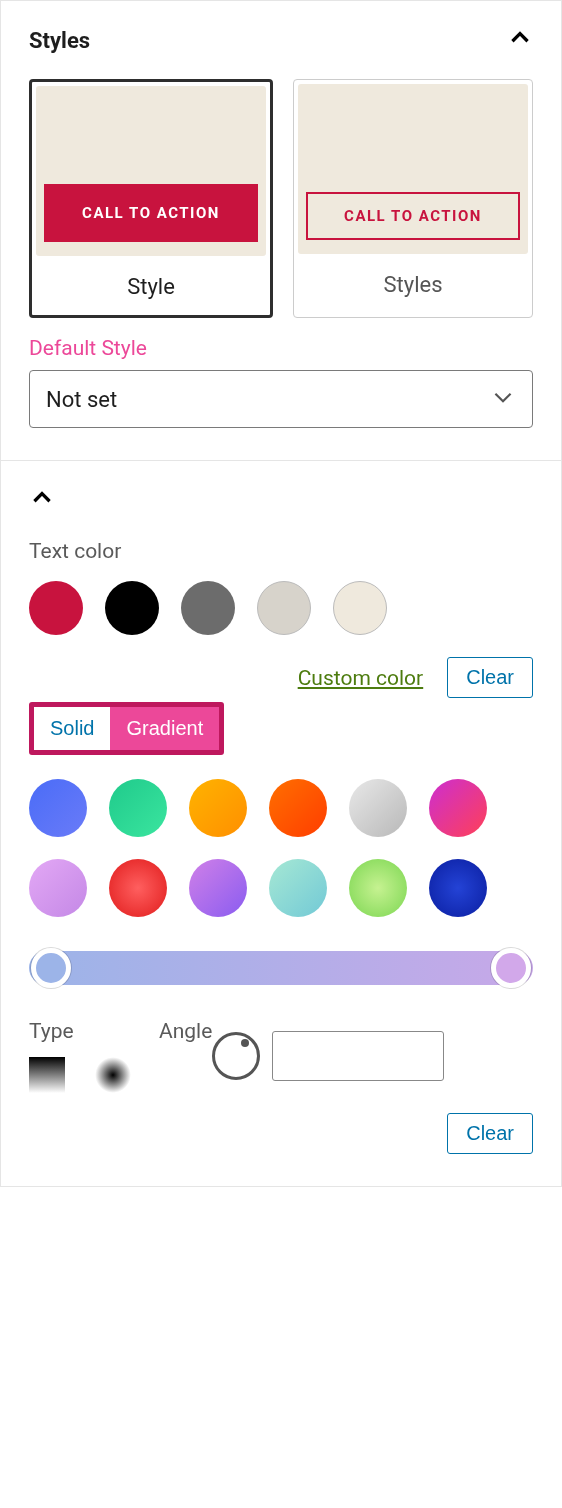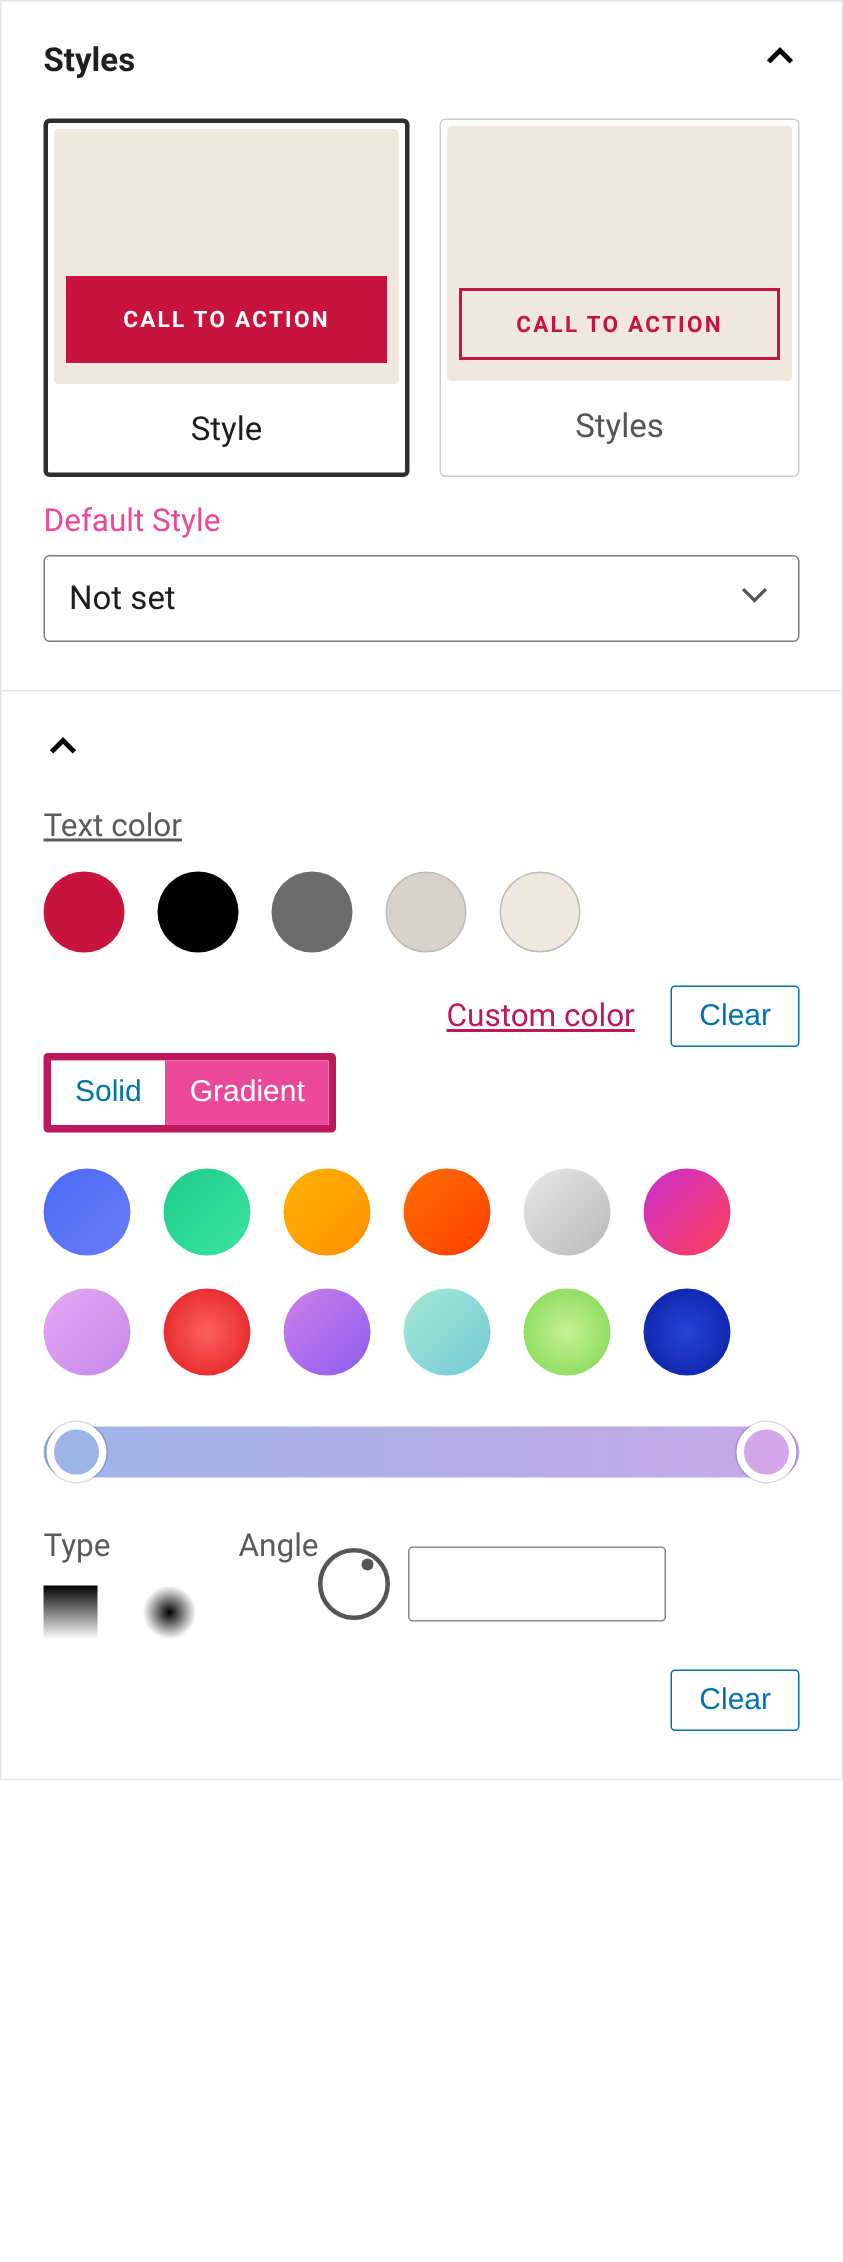--- a/index.html
+++ b/index.html
@@ -99,36 +99,35 @@
     border-radius: 4px;
     font-size: 22px;
     padding: 0 16px;
     display:flex; align-items:center; justify-content:space-between;
     cursor:pointer;
   }
   .subhead {
     font-size: 21px;
     color: #5a5a5a;
     margin: 18px 0 18px;
-    text-decoration: underline;
   }
   .swatch-row {
     display:flex; gap:22px; margin-bottom:22px;
   }
   .swatch {
     width: 54px; height:54px; border-radius:50%;
     cursor:pointer;
   }
   .swatch.bordered { border:1px solid #bbb; }
   .row-actions {
     display:flex; justify-content:flex-end; align-items:center; gap:24px;
     margin-bottom: 4px;
   }
   .link-text {
-    color: #be185d;
+    color: #4d7c0f;
     text-decoration: underline;
     font-size: 21px;
     cursor:pointer;
   }
   .btn-outline {
     border:1px solid #0073aa;
     color:#0073aa;
     background:#fff;
     font-size:20px;
     padding: 8px 18px;

